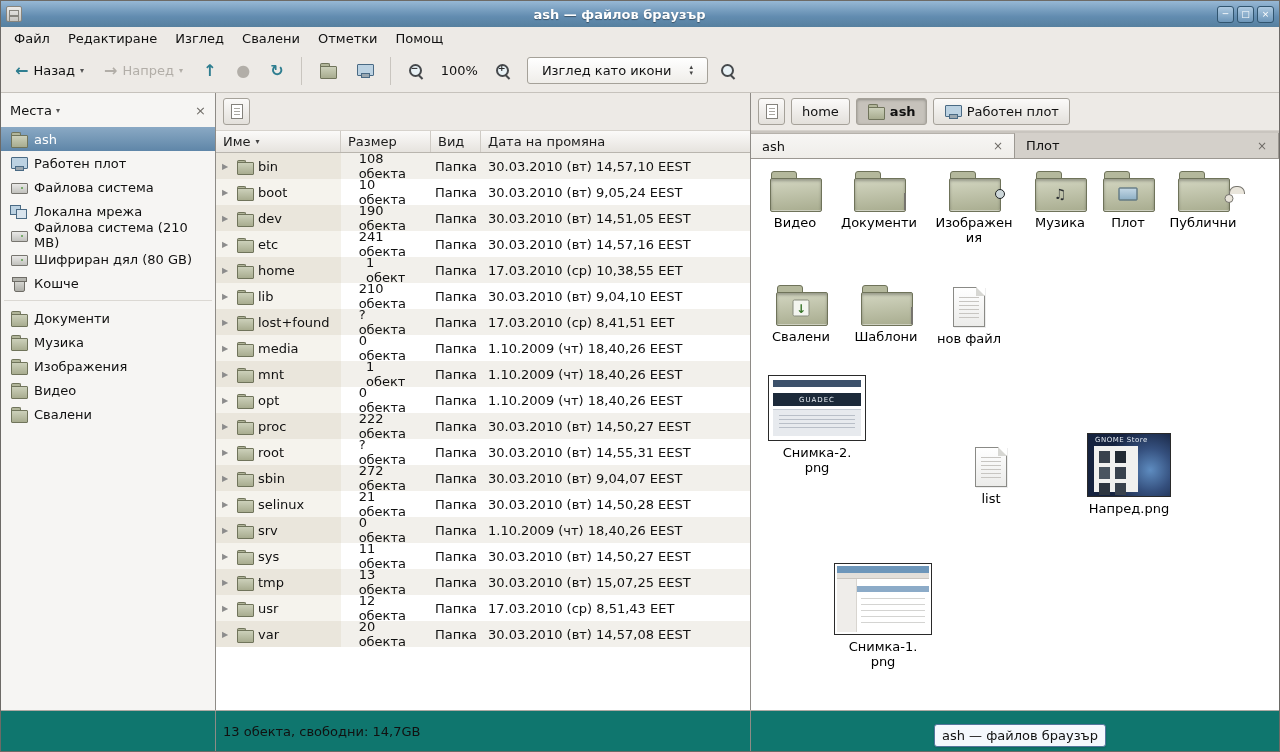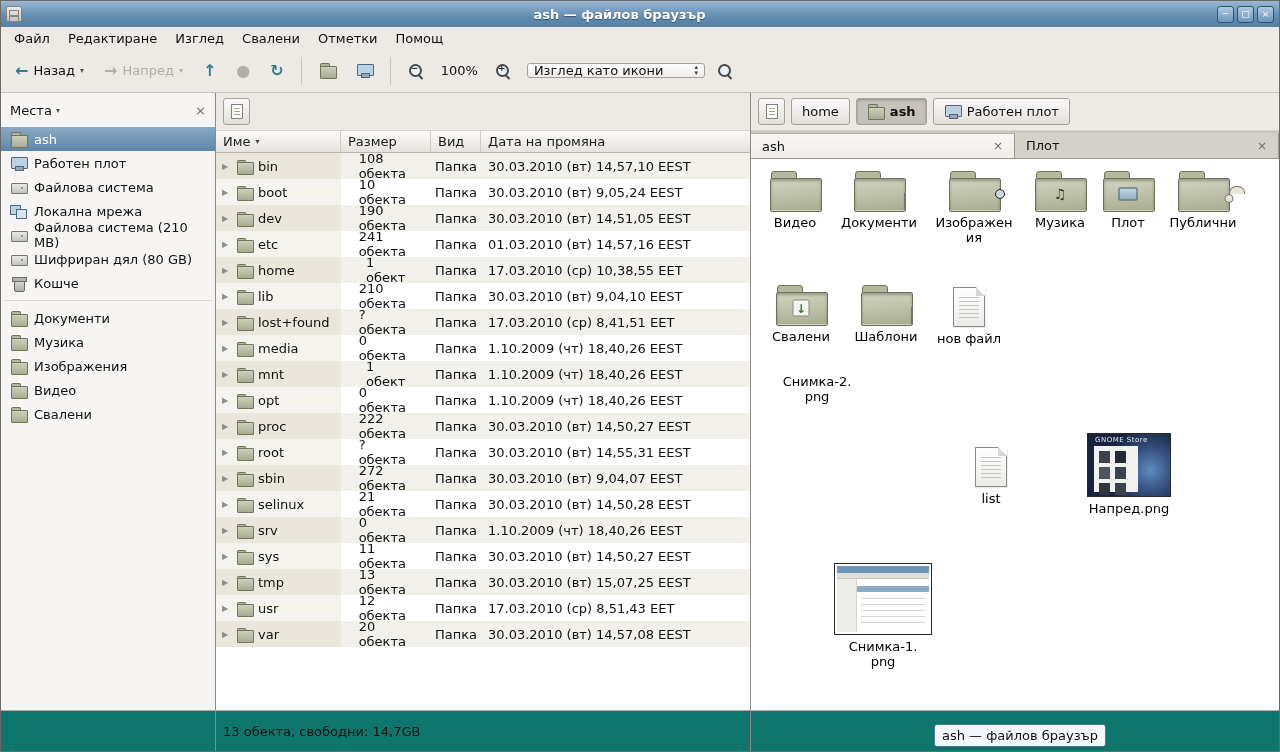--- a/index.html
+++ b/index.html
@@ -24,21 +24,21 @@
 .arrow.gray{color:#b2aea8}
 .dis{color:#b2aea8}
 .dd{font-size:8px;color:#555}
 .dd.gray{color:#b2aea8}
 .tb-sep{width:1px;height:28px;background:#c9c5bf;margin:0 5px}
 .mag{width:16px;height:16px;position:relative;flex:none}
 .mag::before{content:"";position:absolute;left:1px;top:1px;width:9px;height:9px;border:2px solid #46494c;border-radius:50%;background:#e9f2f6}
 .mag::after{content:"";position:absolute;left:11px;top:11px;width:6px;height:2px;background:#46494c;transform:rotate(45deg);transform-origin:0 0}
 .mag .sign{position:absolute;left:3px;top:0;width:7px;text-align:center;font-size:9px;font-weight:bold;color:#2c2c2c;line-height:11px}
 .zoomlabel{padding:0 5px}
-.combo{height:15px;border:1px solid #a5a199;border-radius:3px;background:linear-gradient(#ffffff,#efede9);display:flex;align-items:center;padding:0 6px;gap:18px;min-width:178px;margin-left:4px}
+.combo{height:27px;border:1px solid #a5a199;border-radius:3px;background:linear-gradient(#ffffff,#efede9);display:flex;align-items:center;padding:0 14px;gap:18px;min-width:178px;margin-left:4px}
 .combo .spin{display:flex;flex-direction:column;font-size:7px;color:#444;line-height:.85;margin-left:auto}
 
 .content{flex:1;display:flex;min-height:0}
 
 .sidebar{width:215px;flex:none;background:#f6f5f3;border-right:1px solid #8e8b86;display:flex;flex-direction:column}
 .sb-header{height:34px;flex:none;display:flex;align-items:center;padding:0 9px;gap:4px}
 .sb-close{margin-left:auto;color:#6e6b66;font-size:13px}
 .sb-item{height:24px;flex:none;display:flex;align-items:center;gap:7px;padding:0 9px}
 .sb-item.selected{background:linear-gradient(#8aa9c4,#5f86a8);color:#fff}
 .sb-sep{height:1px;background:#dbd8d3;margin:5px 3px}
@@ -329,21 +329,21 @@
             <div class="c-date">30.03.2010 (вт) 14,51,05 EEST</div>
           </div>
         <div class="row">
             <div class="c-name">
               <span class="expander">▶</span>
               <span class="ic-folder-xs"></span>
               <span>etc</span>
             </div>
             <div class="c-size">241 обекта</div>
             <div class="c-type">Папка</div>
-            <div class="c-date">01.03.2010 (вт) 14,57,16 EEST</div>
+            <div class="c-date">30.03.2010 (вт) 14,57,16 EEST</div>
           </div>
         <div class="row">
             <div class="c-name">
               <span class="expander">▶</span>
               <span class="ic-folder-xs"></span>
               <span>home</span>
             </div>
             <div class="c-size">1 обект</div>
             <div class="c-type">Папка</div>
             <div class="c-date">17.03.2010 (ср) 10,38,55 EET</div>
@@ -560,20 +560,25 @@
           <span class="ivlabel">Шаблони</span>
         </div>
         <div class="ivitem" style="left:184px;top:128px;width:68px">
           <span class="paper-lg">
               <span class="plines"></span>
             </span>
           <span class="ivlabel">нов файл</span>
         </div>
 
         <div class="ivitem" style="left:16px;top:216px;width:100px">
+          <span class="thumb t-s2">
+            <span class="bar1"></span>
+            <span class="band">GUADEC</span>
+            <span class="body2"></span>
+          </span>
           <span class="ivlabel" style="width:70px">Снимка-2.png</span>
         </div>
         <div class="ivitem" style="left:218px;top:288px;width:44px">
           <span class="paper-lg">
               <span class="plines"></span>
             </span>
           <span class="ivlabel">list</span>
         </div>
         <div class="ivitem" style="left:326px;top:274px;width:104px">
           <span class="thumb t-main">

